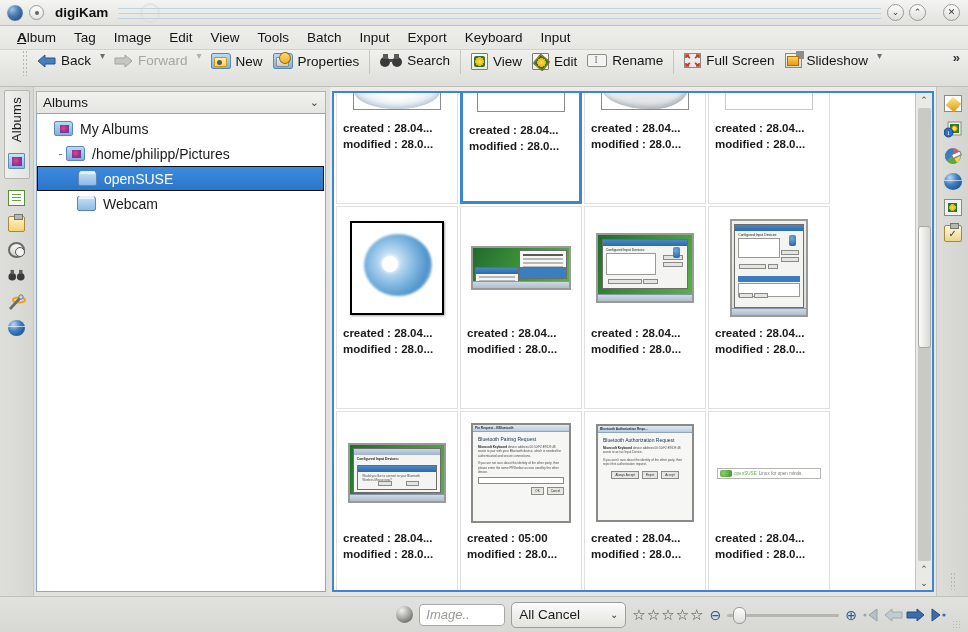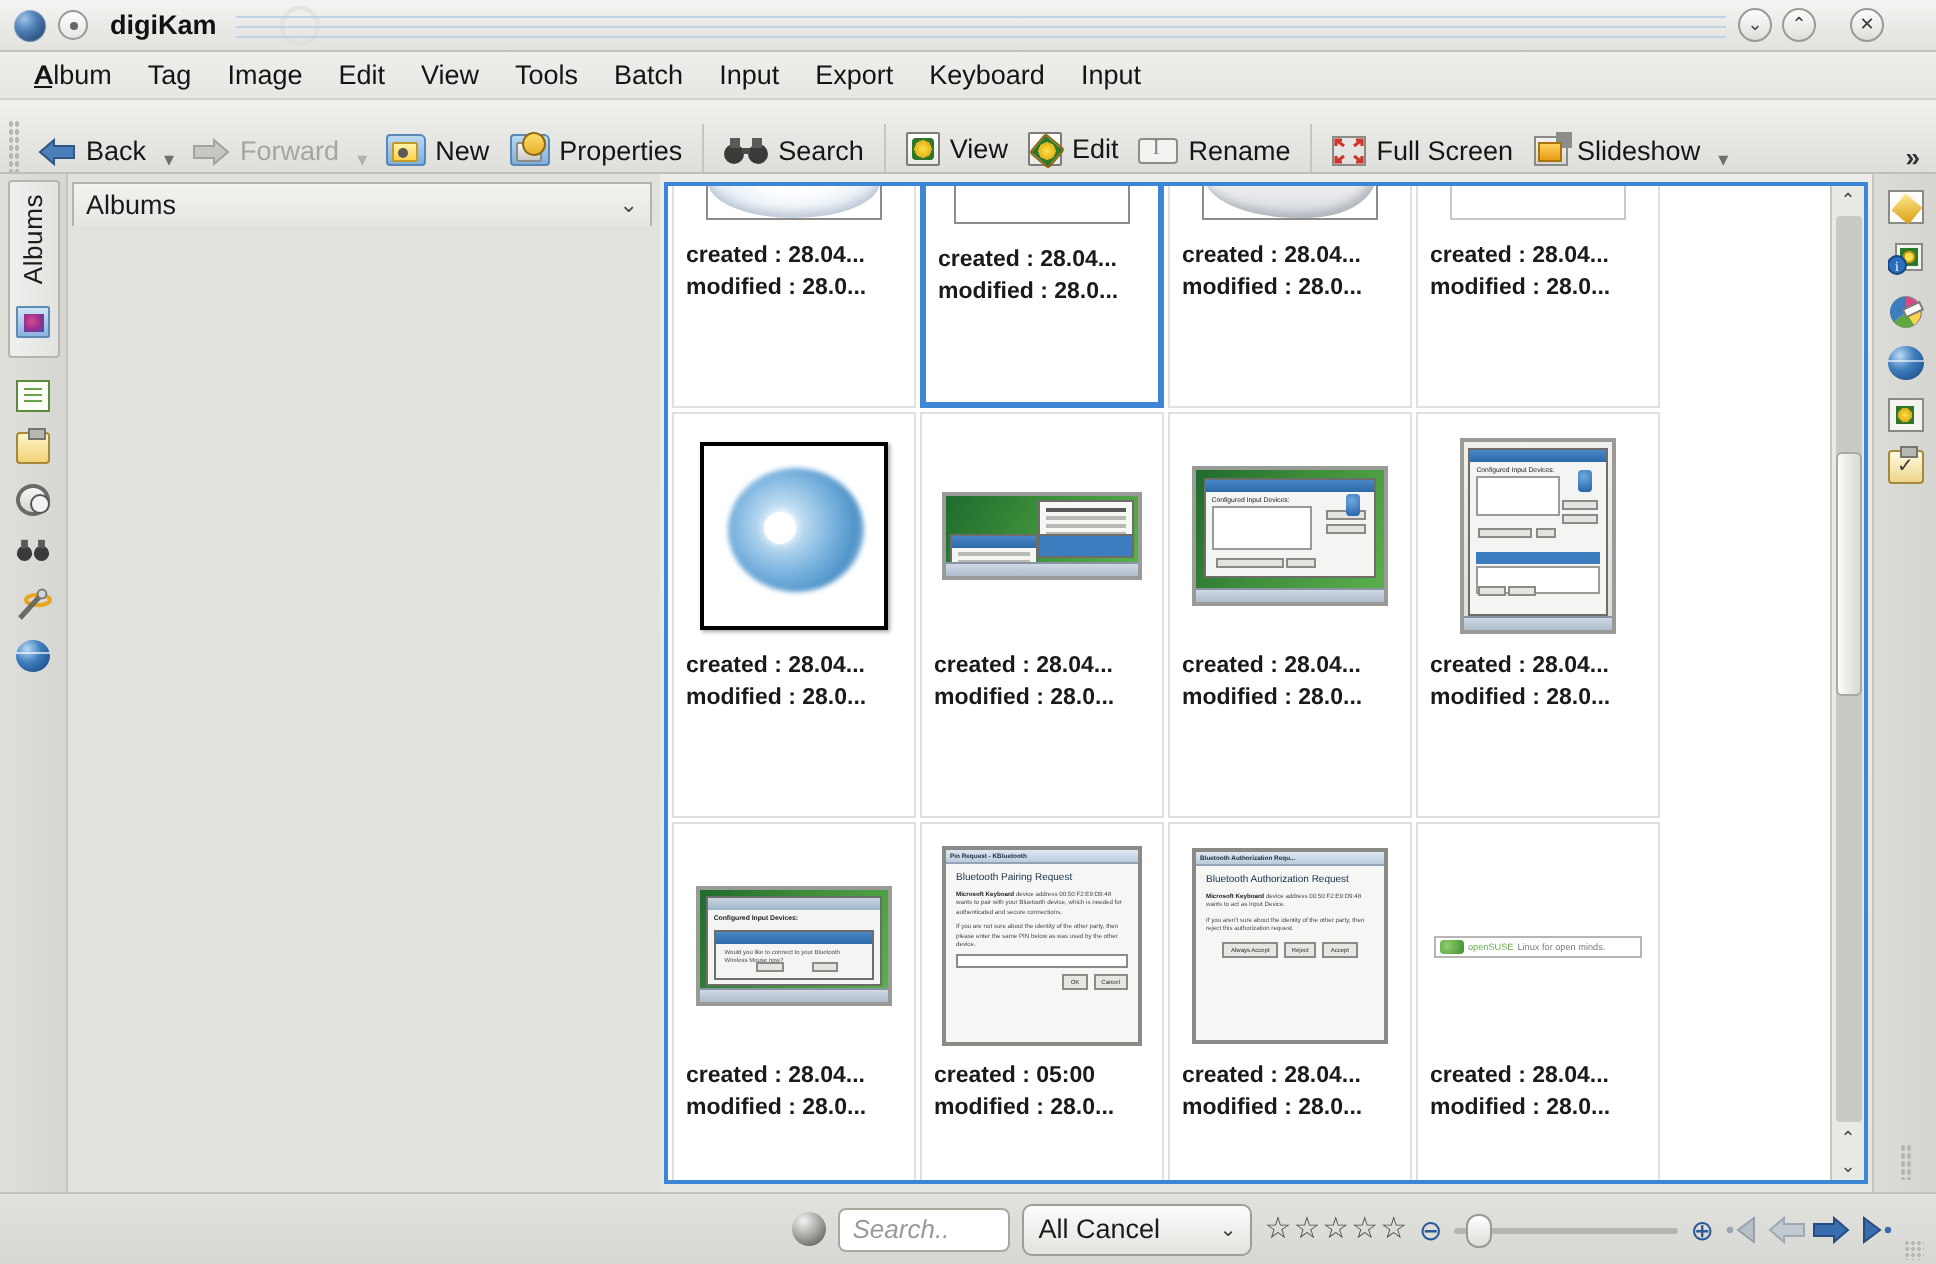--- a/index.html
+++ b/index.html
@@ -17,21 +17,21 @@
     background: linear-gradient(#ededea, #e4e4e0);
     display: flex; flex-direction: column;
   }
 
   
   .titlebar {
     height: 26px; flex: 0 0 26px;
     background: linear-gradient(#f4f4f2 0%, #e9e9e6 55%, #e2e2de 100%);
     border-bottom: 1px solid #c3c3be;
     display: flex; align-items: center;
-    padding: 0 26px 0 7px;
+    padding: 0 8px 0 7px;
     position: relative;
   }
   .tb-orb {
     width: 16px; height: 16px; border-radius: 50%;
     background: radial-gradient(circle at 32% 28%, #9fc4e8 0%, #4f7fb5 38%, #17355c 100%);
     box-shadow: inset 0 0 1px #fff;
     flex: 0 0 auto;
   }
   .tb-circle {
     width: 15px; height: 15px; border-radius: 50%;
@@ -81,21 +81,21 @@
   .menu-item {
     padding: 2px 9px; font-size: 13.5px; color: #141414; white-space: nowrap;
   }
   .menu-item u { text-decoration: underline; }
 
   
   .toolbar {
     height: 37px; flex: 0 0 37px;
     background: linear-gradient(#f0f0ed 0%, #e7e7e3 50%, #dededa 100%);
     border-bottom: 1px solid #bfbfba;
-    display: flex; align-items: flex-end; padding-left: 4px;
+    display: flex; align-items: flex-start; padding-left: 22px;
     position: relative;
   }
   .tb-grip {
     width: 6px; height: 26px; margin-right: 4px;
     background-image: radial-gradient(#b7b7b2 1px, transparent 1px);
     background-size: 3px 4px;
   }
   .tbtn {
     display:flex; align-items:center; gap:5px;
     padding: 3px 5px; font-size: 13.5px; white-space: nowrap; color:#151515;
@@ -654,20 +654,40 @@
           <circle cx="13" cy="3" r="2.2" fill="#cfd6dd" stroke="#7a7a76"></circle>
         </svg>
       </div>
       <div class="rail-ic globe"></div>
     </div>
 
     <div class="lpanel">
       <div class="panel-head">
         <span class="ph-t">Albums</span>
         <span class="ph-c">⌄</span>
+      </div>
+      <div class="tree">
+        <div class="trow depth1">
+          <span class="tw"></span>
+          <span class="fold badge"></span>
+          <span class="tlabel">My Albums</span>
+        </div>
+        <div class="trow depth2">
+          <span class="tw">-</span>
+          <span class="fold badge"></span>
+          <span class="tlabel">/home/philipp/Pictures</span>
+        </div>
+        <div class="trow depth3 sel">
+          <span class="fold plain"></span>
+          <span class="tlabel">openSUSE</span>
+        </div>
+        <div class="trow depth3">
+          <span class="fold plain"></span>
+          <span class="tlabel">Webcam</span>
+        </div>
       </div>
     </div>
 
     <div class="center">
       <div class="grid-wrap">
         <div class="grid">
 
           <div class="grow" style="margin-top:-92px">
             <div class="cell">
               <div class="thumb-box">
@@ -943,21 +963,21 @@
       <div class="rr-ic maps"></div>
       <div class="rr-ic cap"></div>
       <div class="rr-grip"></div>
     </div>
   </div>
 
   <div class="statusbar">
     <div class="sb-spacer"></div>
     <div class="orb-sm"></div>
     <div class="sb-search">
-      <span>Search..</span>
+      <span>Image..</span>
     </div>
     <div class="sb-select">
       <span class="s-t">All Cancel</span>
       <span class="s-c">⌄</span>
     </div>
     <div class="stars">
       <span class="star">☆</span>
       <span class="star">☆</span>
       <span class="star">☆</span>
       <span class="star">☆</span>

